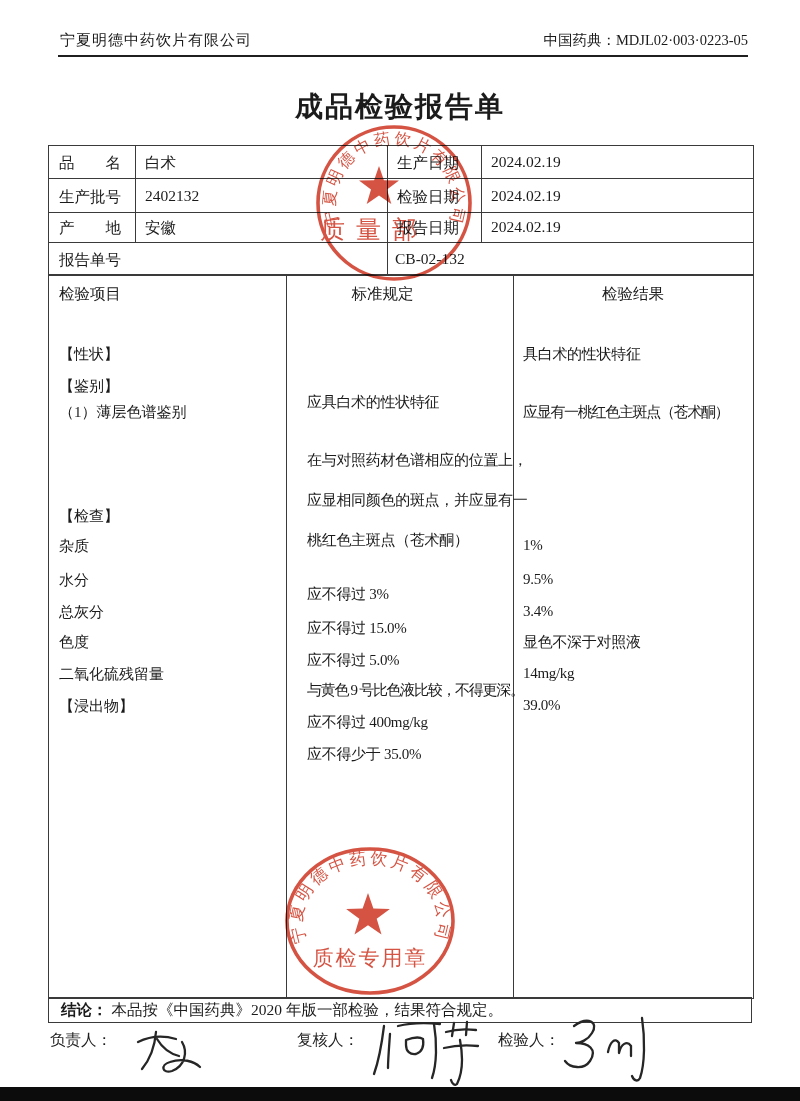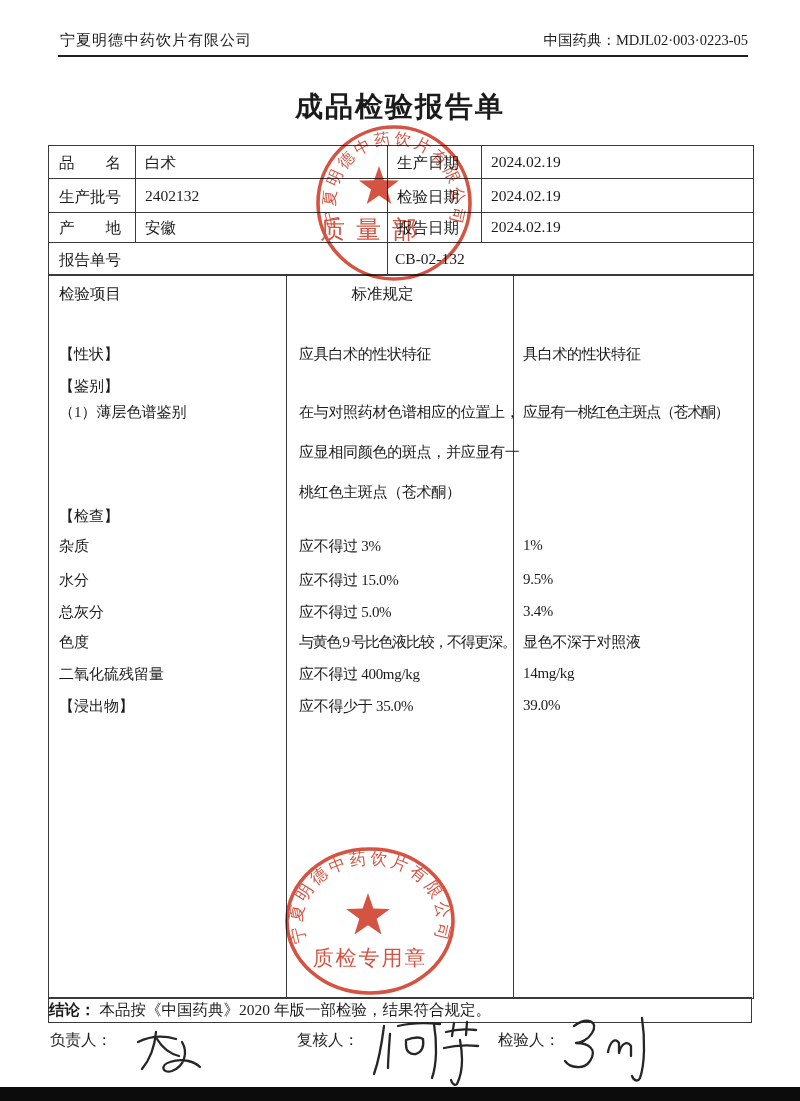--- a/index.html
+++ b/index.html
@@ -20,26 +20,26 @@
   .info span{position:absolute;font-size:15.5px;white-space:nowrap;}
 
   
   .mt{left:48px;top:274px;width:704px;height:723px;border:1px solid #3a3a3a;}
   .mt .vline{position:absolute;top:0;bottom:0;width:1px;background:#3a3a3a;}
   .mt span{position:absolute;font-size:15px;white-space:nowrap;}
   .mt .hd{font-size:15.5px;text-underline-offset:4px;}
   .mt .hd2{left:220px;width:227px;text-align:center;}
   .mt .hd3{left:464px;width:240px;text-align:center;}
   .c1{left:10px;}
-  .c2{left:250px;letter-spacing:-0.3px;}
+  .c2{left:258px;letter-spacing:-0.3px;margin-top:48px;}
   .c3{left:474px;letter-spacing:-0.3px;}
   .tight{letter-spacing:-1.3px;}
 
   .concl{left:48px;top:997px;width:704px;height:26px;border:1px solid #3a3a3a;font-size:15.5px;
-         display:flex;align-items:center;padding-left:0;box-sizing:border-box;white-space:nowrap;}
+         display:flex;align-items:center;padding-left:12px;box-sizing:border-box;white-space:nowrap;}
   .concl b{margin-right:4px;}
   .siglabel{top:1030px;font-size:15.5px;}
   .sig{position:absolute;}
   .sig path{fill:none;stroke:#262626;stroke-width:2.3;stroke-linecap:round;stroke-linejoin:round;}
 
   .stamp{position:absolute;mix-blend-mode:multiply;opacity:0.88;}
   .bottom-bar{left:0;top:1087px;width:800px;height:14px;background:#0c0c0c;}
 </style>
 </head>
 <body>
@@ -78,20 +78,21 @@
     <span style="left:10px;top:104px">报告单号</span>
     <span style="left:346px;top:104px">CB-02-132</span>
   </div>
 
   <div class="abs mt">
     <div class="vline" style="left:237px"></div>
     <div class="vline" style="left:464px"></div>
 
     <span class="hd" style="left:10px;top:9px">检验项目</span>
     <span class="hd hd2" style="top:9px">标准规定</span>
+    <span class="hd hd3" style="top:9px">检验结果</span>
 
     <span class="c1" style="top:70px">【性状】</span>
     <span class="c1" style="top:102px">【鉴别】</span>
     <span class="c1" style="top:128px">（1）薄层色谱鉴别</span>
     <span class="c1" style="top:232px">【检查】</span>
     <span class="c1" style="top:262px">杂质</span>
     <span class="c1" style="top:296px">水分</span>
     <span class="c1" style="top:328px">总灰分</span>
     <span class="c1" style="top:358px">色度</span>
     <span class="c1" style="top:390px">二氧化硫残留量</span>

